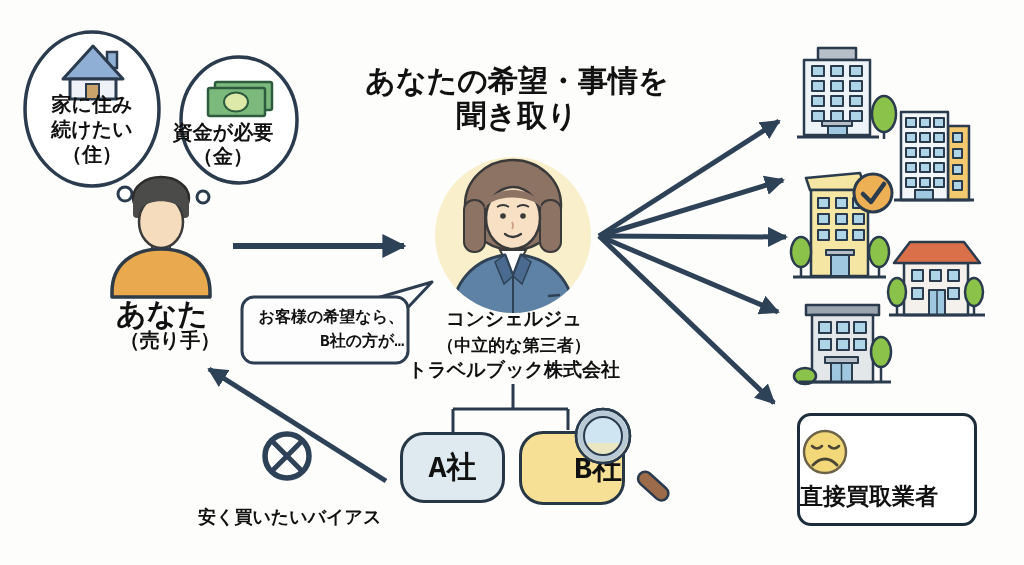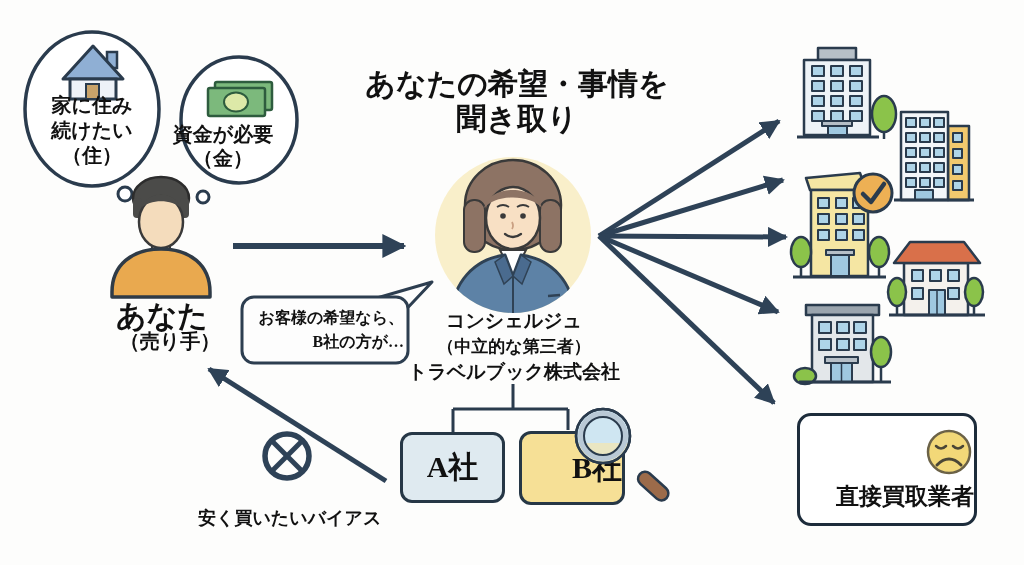--- a/index.html
+++ b/index.html
@@ -1,19 +1,19 @@
 <!DOCTYPE html>
 <html><head>
 <meta charset="utf-8">
 <style>
   html,body{margin:0;padding:0;background:#ffffff;}
   #stage{
     position:relative;width:1024px;height:565px;overflow:hidden;
     background:#fdfdfc;
-    font-family:Liberation Serif, serif;
+    font-family:Liberation Mono, monospace;
     color:#111;
   }
   svg{display:block;}
   #base{position:absolute;left:0;top:0;z-index:1;}
   .txt{position:absolute;z-index:3;text-align:center;line-height:1.15;white-space:nowrap;}
   
   #tb-house-text{left:28px;top:93px;width:128px;font-size:20px;font-weight:bold;line-height:25px;}
   #tb-money-text{left:164px;top:122px;width:118px;font-size:20px;font-weight:bold;line-height:24px;}
   
   #seller-name{left:106px;top:299px;width:112px;font-size:30px;font-weight:bold;}
@@ -23,32 +23,32 @@
   
   #speech-text{left:244px;top:306px;width:160px;font-size:16px;font-weight:bold;line-height:24px;text-align:right;}
   
   #concierge-label{left:395px;top:306px;width:238px;}
   #concierge-label .l1{font-size:19px;font-weight:bold;line-height:29px;}
   #concierge-label .l2{font-size:17px;font-weight:bold;line-height:24px;}
   #concierge-label .l3{font-size:19px;font-weight:bold;line-height:25px;}
   
   .cobox{
     position:absolute;z-index:2;display:flex;align-items:center;justify-content:center;
-    border:3px solid #263746;border-radius:12px;
+    border:3px solid #263746;border-radius:24px;
     font-size:30px;font-weight:bold;color:#111;
   }
   #box-a{left:400px;top:432px;width:99px;height:65px;background:#dfeaf0;}
   #box-b{left:519px;top:431px;width:100px;height:68px;background:#f6e096;justify-content:flex-end;}
   
   #bias-label{left:198px;top:508px;width:172px;font-size:18px;font-weight:bold;}
   
   #direct-buyer{
     position:absolute;z-index:2;left:797px;top:413px;width:174px;height:107px;
     background:#ffffff;border:3.5px solid #1d2c3b;border-radius:14px;
-    display:flex;flex-direction:column;align-items:flex-end;justify-content:center;gap:4px;
+    display:flex;flex-direction:column;align-items:flex-start;justify-content:center;gap:4px;
   }
   #direct-buyer .lbl{font-size:23px;font-weight:bold;}
   #magnifier{position:absolute;z-index:4;left:566px;top:402px;}
 </style>
 </head>
 <body>
 
 <div id="stage">
 
   <svg id="base" width="1024" height="565" viewBox="0 0 1024 565">

